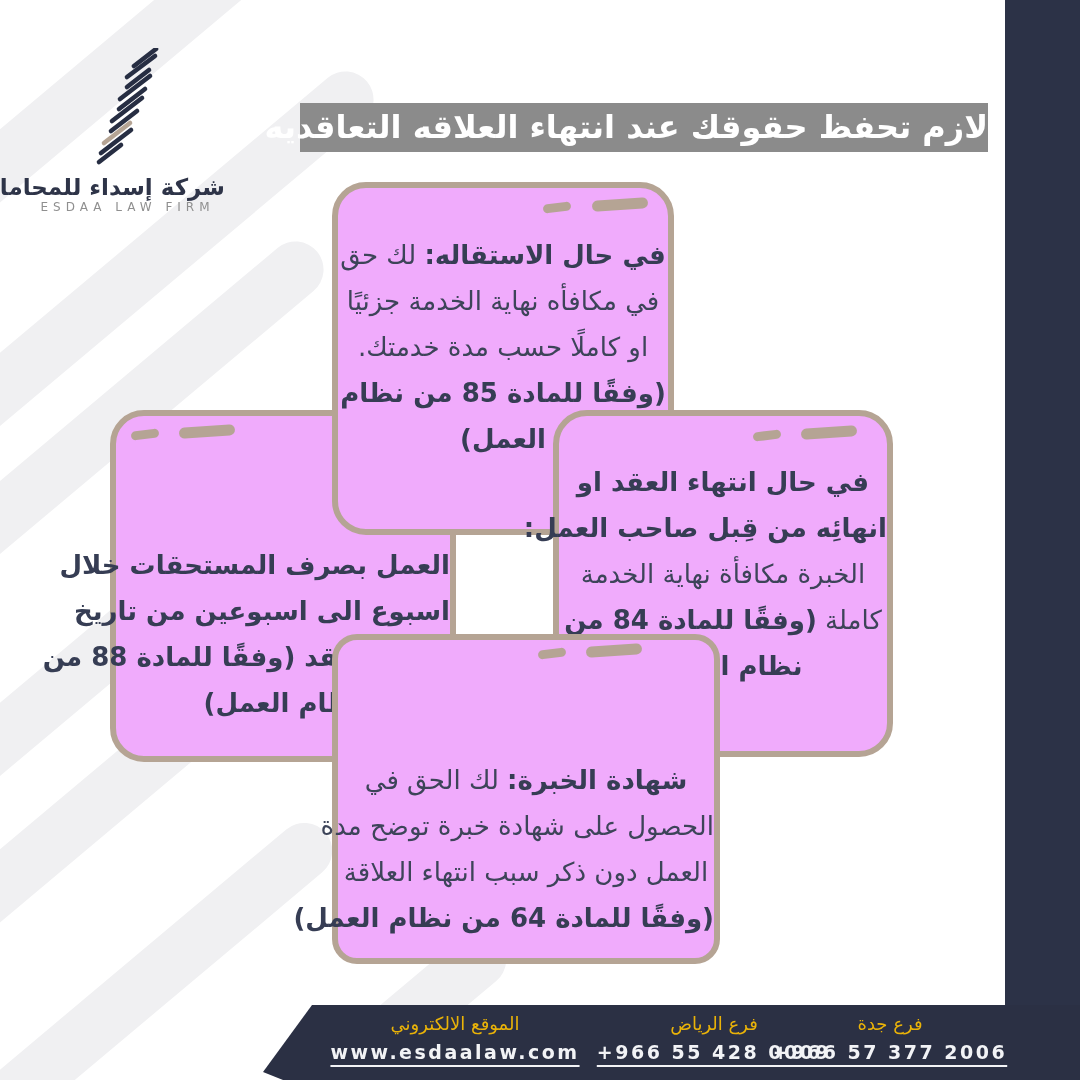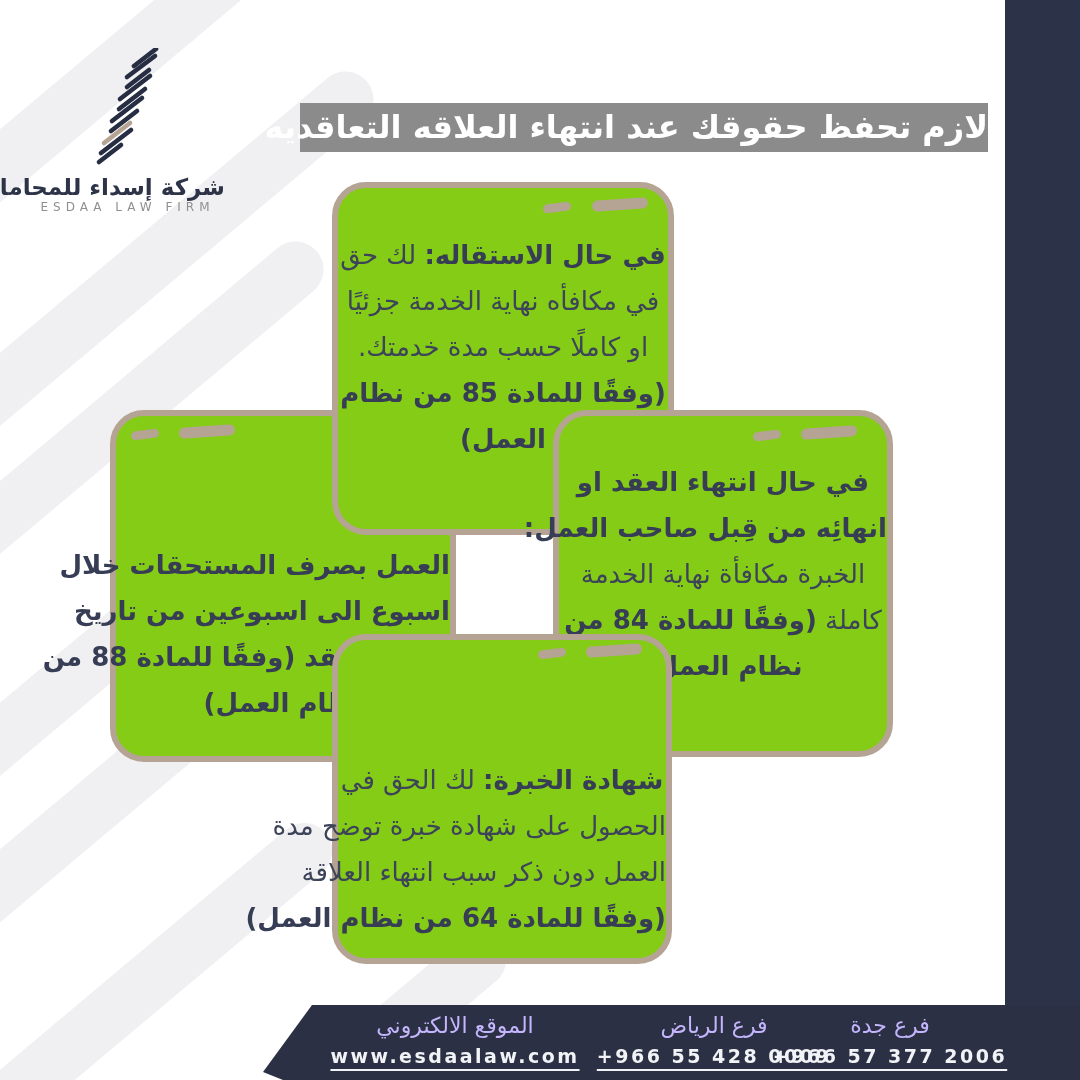--- a/index.html
+++ b/index.html
@@ -16,46 +16,46 @@
   .logo-en { margin-top:0; font-size:12px; letter-spacing:5px; color:#8f8f8f; white-space:nowrap; }
 
   
   .title-band { position:absolute; left:300px; top:103px; width:688px; height:49px; background:#8b8b8b; z-index:2;
     color:#ffffff; font-weight:bold; font-size:32px; line-height:49px; text-align:center; direction:rtl; white-space:nowrap; }
 
   
   .sidebar { position:absolute; right:0; top:0; width:75px; height:1080px; background:#2c3247; z-index:6; }
 
   
-  .card { position:absolute; background:#84cc16; border:6px solid #b5a494; border-radius:34px; }
+  .card { position:absolute; background:#f0abfc; border:6px solid #b5a494; border-radius:34px; }
   .card-resignation { left:332px; top:182px; width:342px; height:353px; z-index:2; }
   .card-contract    { left:553px; top:410px; width:340px; height:347px; z-index:3; }
   .card-dues        { left:110px; top:410px; width:346px; height:352px; z-index:1; }
-  .card-certificate { left:332px; top:634px; width:340px; height:330px; z-index:4; }
+  .card-certificate { left:332px; top:634px; width:388px; height:330px; z-index:4;border-radius:25px; }
 
   .card-text { position:absolute; left:0; right:0; text-align:center; direction:rtl; color:#3d4459; font-size:26px; }
   .card-resignation .card-text { top:44px; }
   .card-contract    .card-text { top:43px; }
   .card-dues        .card-text { top:126px; }
   .card-certificate .card-text { top:117px; }
   .card-line { height:46px; line-height:46px; white-space:nowrap; }
   .card-line .b { font-weight:bold; color:#363d54; }
 
   .dash { position:absolute; background:#b5a494; border-radius:10px; }
   .dash-s { width:28px; height:9px; transform:rotate(-7deg); }
   .dash-l { width:56px; height:11px; transform:rotate(-4deg); }
 
   
   .footer { position:absolute; left:250px; top:1005px; width:830px; height:75px; background:#2b3044; z-index:7;
     clip-path:polygon(62px 0, 100% 0, 100% 100%, 33px 100%, 13px 67px); }
   .f-col { position:absolute; top:8px; transform:translateX(-50%); text-align:center; white-space:nowrap; }
   .f-col-jeddah  { left:640px; }
   .f-col-riyadh  { left:420px;margin-left:44px; }
   .f-col-website { left:205px; }
-  .f-label { font-size:22px; color:#c4b5fd; direction:rtl; }
+  .f-label { font-size:18px; color:#eab308; direction:rtl; }
   .f-value { margin-top:7px; font-size:19px; font-weight:bold; color:#f2f3f6; letter-spacing:2.5px;
     text-decoration:underline; text-underline-offset:6px; text-decoration-thickness:2px; }
 </style>
 </head>
 <body>
 
 <div class="poster">
 
   <div class="wm" style="left:-120px; top:230px; width:480px;"></div>
   <div class="wm" style="left:-80px;  top:420px; width:560px;"></div>

